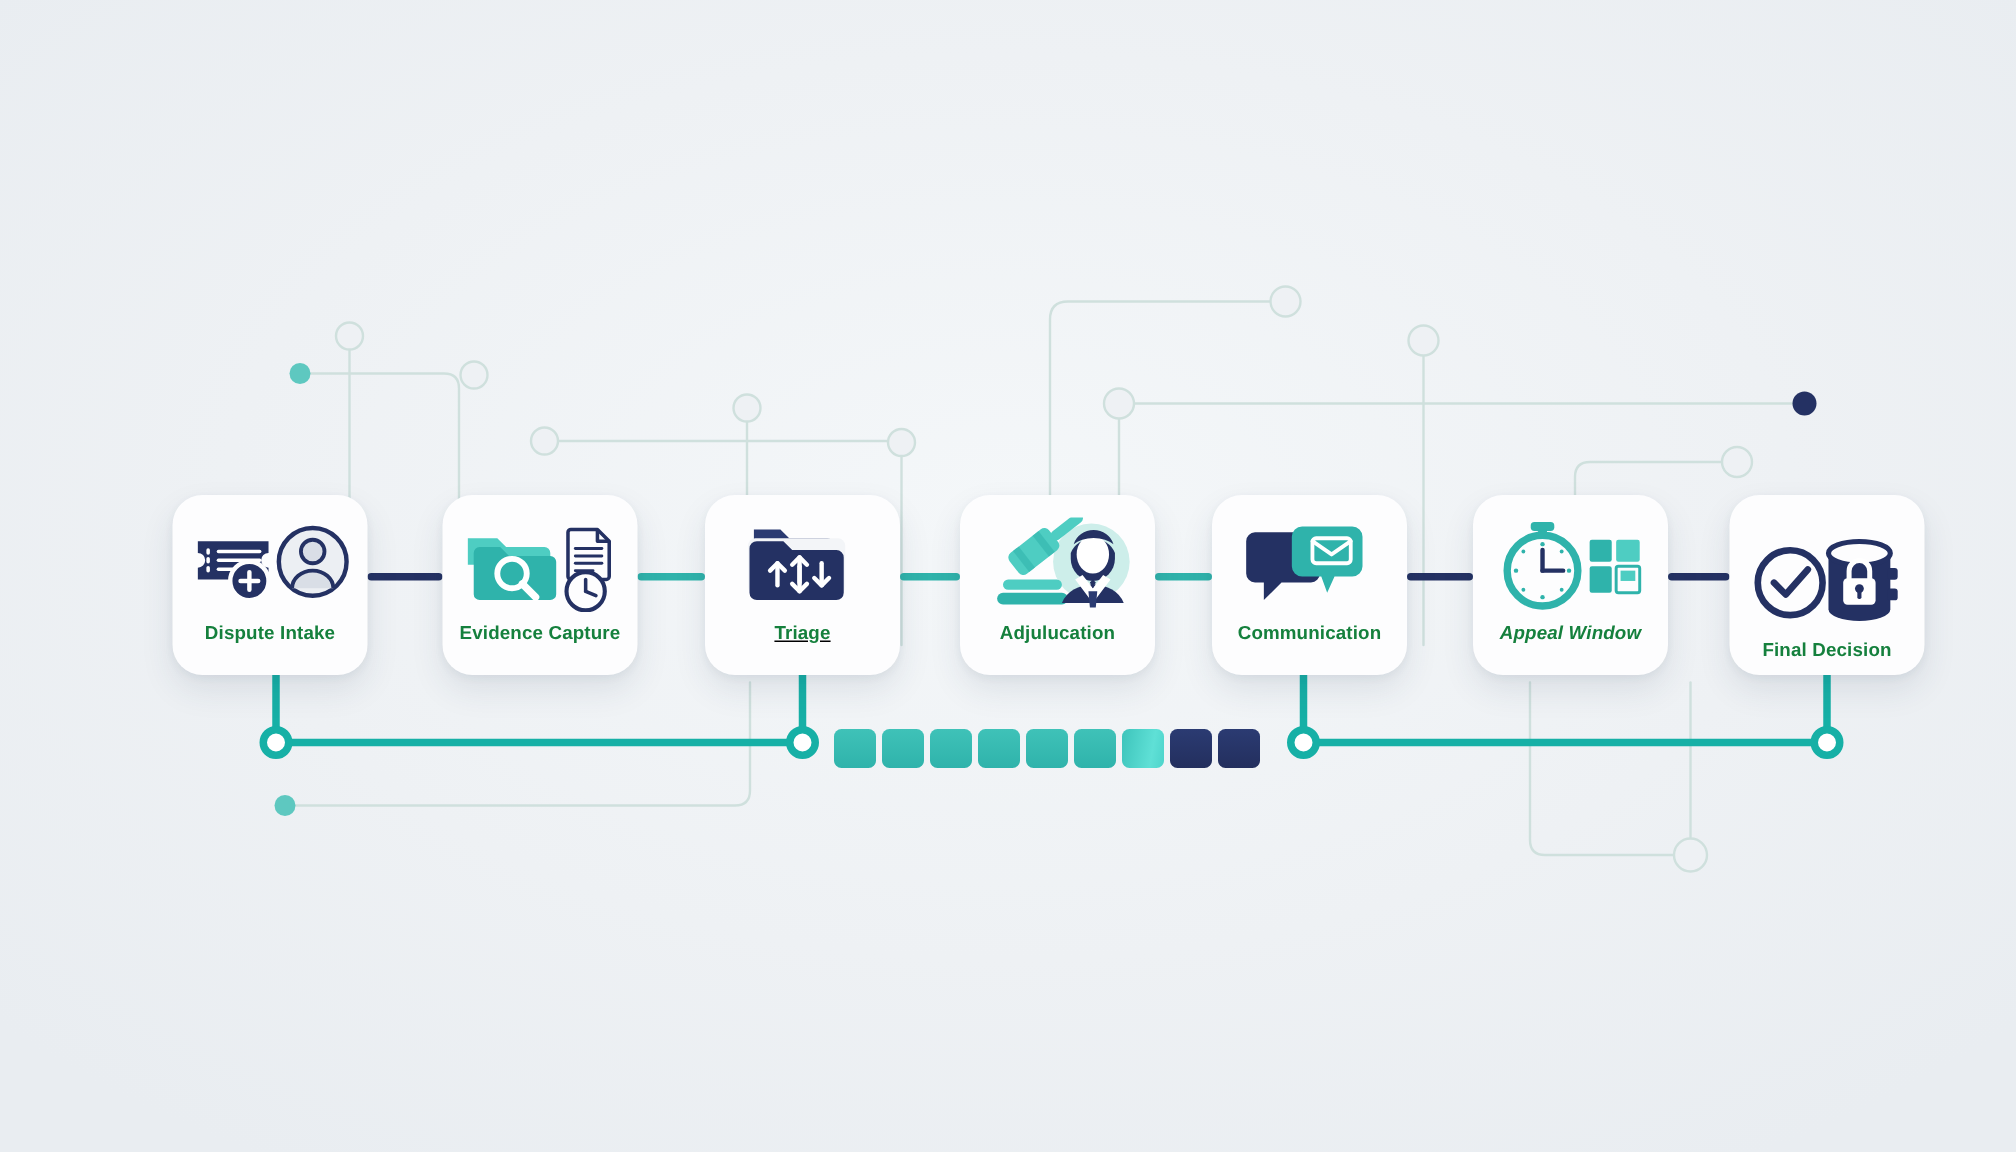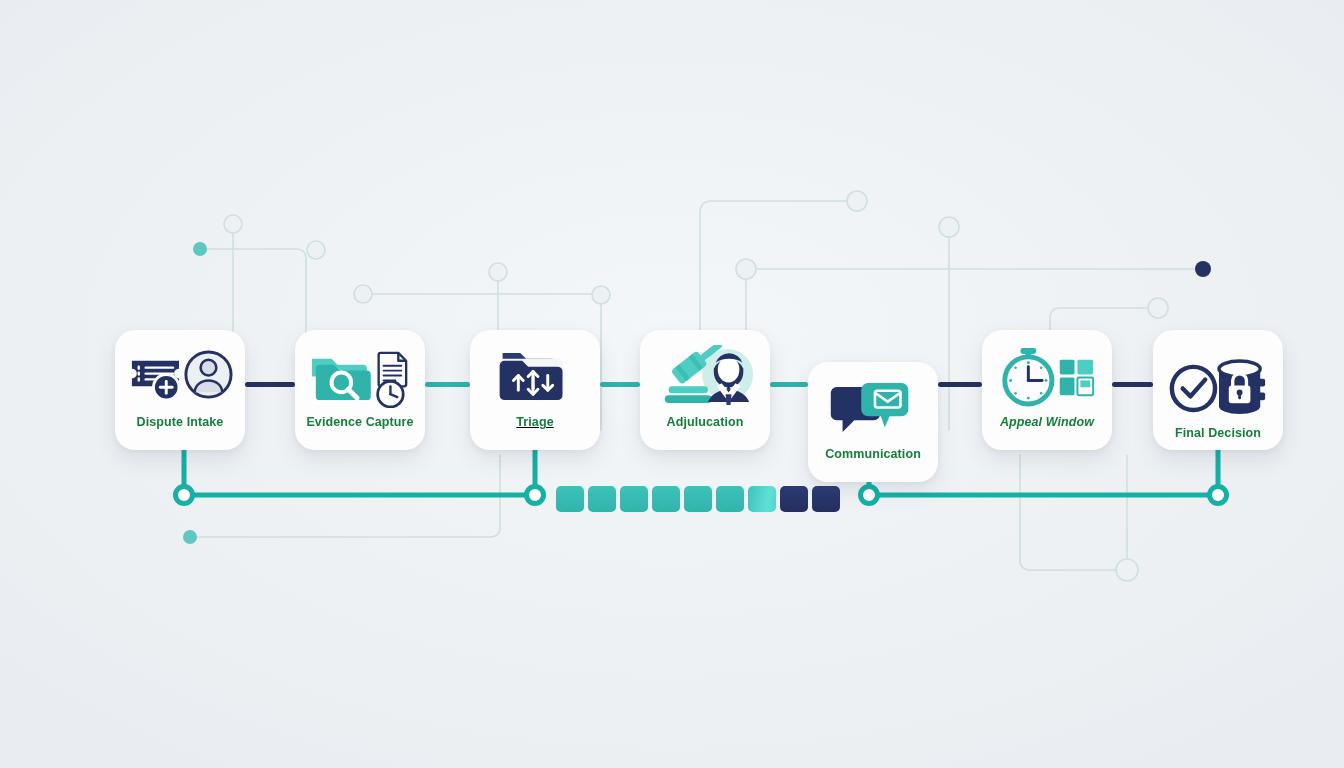--- a/index.html
+++ b/index.html
@@ -277,21 +277,21 @@
         <path d="M66 18 a14 13 0 0 1 27 0 a16 9 0 0 0 -27 0 z" fill="#243163"></path>
         <path d="M58 58 a22 18 0 0 1 42 0 z" fill="#243163"></path>
         <path d="M72 39 l7 9 l7 -9 l5 3 l-12 16 l-12 -16 z" fill="#ffffff"></path>
         <path d="M77 44 l2 4 l2 -4 l-2 -2 z" fill="#243163"></path>
         <path d="M76 50 h6 l-1 11 h-4 z" fill="#2b3b72"></path>
       </svg>
     </div>
     <div class="card-label">Adjulucation</div>
   </div>
 
-  <div class="card" style="left:808px; top:330px;margin-top:32px;">
+  <div class="card" style="left:808px; top:330px;">
     <div class="card-icon">
       <svg viewBox="0 0 110 64" width="108" height="63">
 
         <path d="M18 10 h38 a6 6 0 0 1 6 6 v22 a6 6 0 0 1 -6 6 h-20 l-12 12 v-12 h-6 a6 6 0 0 1 -6 -6 v-22 a6 6 0 0 1 6 -6 z" fill="#243163"></path>
 
         <path d="M50 6 h34 a7 7 0 0 1 7 7 v20 a7 7 0 0 1 -7 7 h-12 l-5 11 l-4 -11 h-13 a7 7 0 0 1 -7 -7 v-20 a7 7 0 0 1 7 -7 z" fill="#2fb3ab"></path>
 
         <rect x="57" y="14" width="26" height="17" rx="2.5" fill="none" stroke="#ffffff" stroke-width="2.6"></rect>
         <polyline points="57,16 70,25 83,16" fill="none" stroke="#ffffff" stroke-width="2.6" stroke-linecap="round" stroke-linejoin="round"></polyline>
       </svg>

